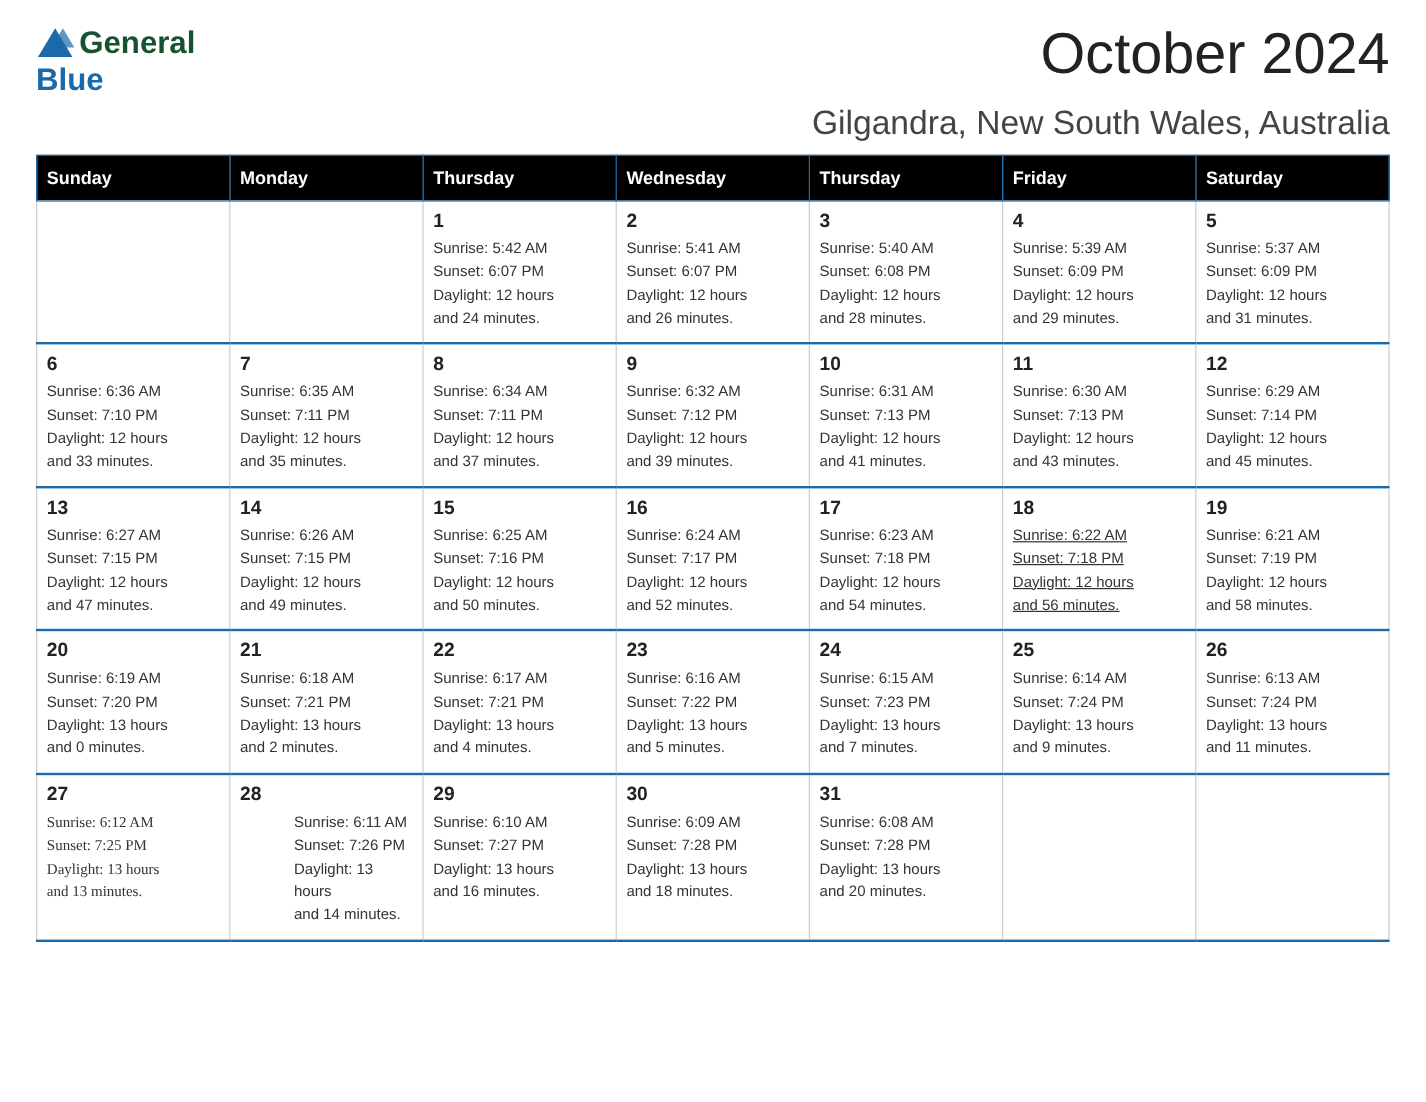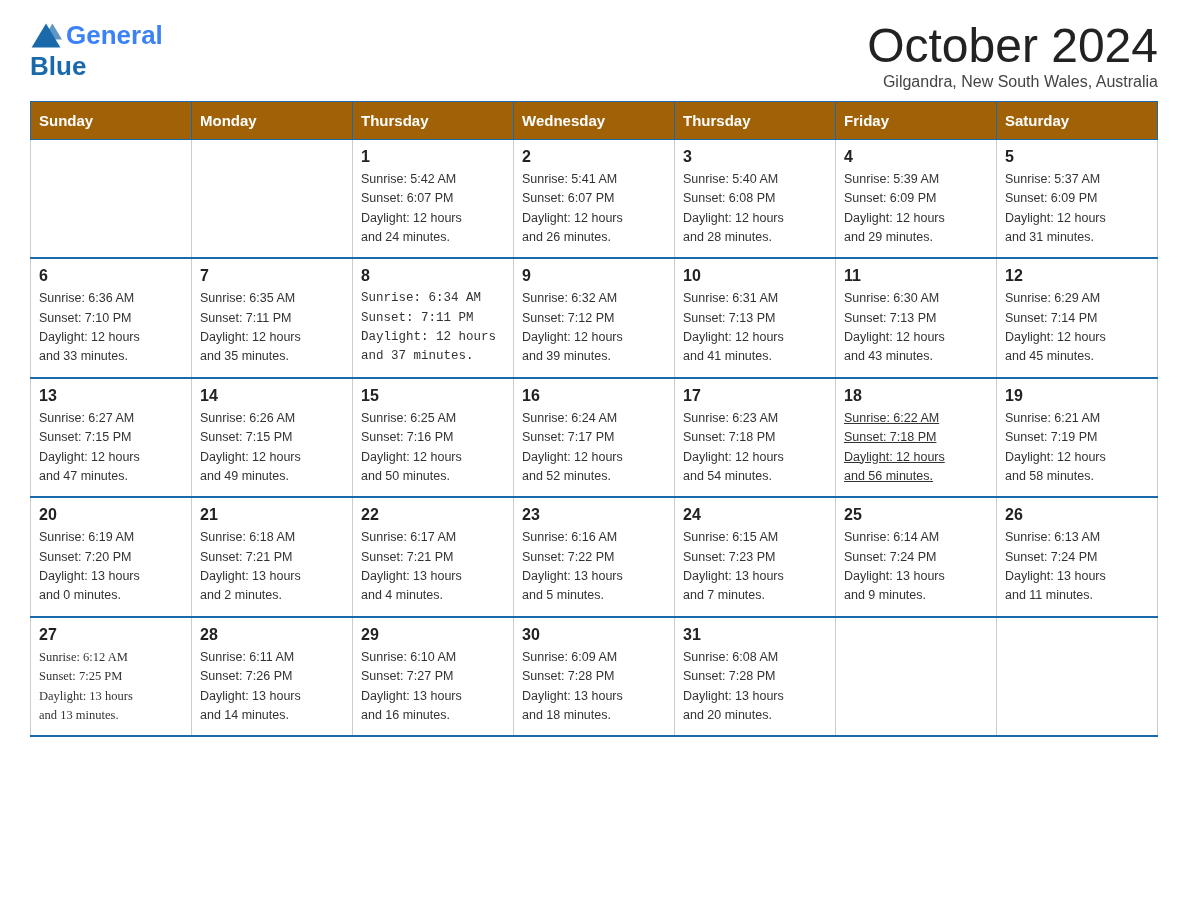--- a/index.html
+++ b/index.html
@@ -19,31 +19,31 @@
     .header-right {
       text-align: right;
     }
     .month-title {
       font-size: 48px;
       font-weight: normal;
       color: #222;
       line-height: 1.1;
     }
     .location-title {
-      font-size: 16px;
+      font-size: 28px;
       color: #444;
-      margin-top: 0;
+      margin-top: 14px;
     }
     .calendar {
       width: 100%;
       border-collapse: collapse;
       margin-top: 10px;
     }
     .calendar th {
-      background-color: #a16207;
+      background-color: #000000;
       color: #ffffff;
       padding: 10px 8px;
       text-align: left;
       font-size: 15px;
       font-weight: bold;
       border: 1px solid #1a6aab;
     }
     .calendar td {
       border: 1px solid #ccc;
       vertical-align: top;
@@ -88,21 +88,21 @@
 </head>
 <body>
 
 <div class="header">
   <div class="logo-container">
     <div class="logo-row">
       <svg class="logo-icon" viewBox="0 0 40 35" xmlns="http://www.w3.org/2000/svg">
         <polygon points="20,2 38,32 2,32" fill="#1a6aab"></polygon>
         <polygon points="28,2 40,22 16,22" fill="#1a6aab" opacity="0.7"></polygon>
       </svg>
-      <span style="font-size:26px;font-weight:bold;color:#3b82f6;">General</span>
+      <span style="font-size:26px;font-weight:bold;color:#14532d;">General</span>
     </div>
     <div style="display:flex;align-items:center;gap:4px;">
       <span style="font-size:26px;font-weight:bold;color:#1a6aab;">Blue</span>
     </div>
   </div>
   <div class="header-right">
     <div class="month-title">October 2024</div>
     <div class="location-title">Gilgandra, New South Wales, Australia</div>
   </div>
 </div>
@@ -169,21 +169,21 @@
         </td>
         <td>
           <span class="day-number">7</span>
           <div class="day-info" style="white-space: pre-line;">Sunrise: 6:35 AM
 Sunset: 7:11 PM
 Daylight: 12 hours
 and 35 minutes.</div>
         </td>
         <td>
           <span class="day-number">8</span>
-          <div class="day-info" style="white-space: pre-line; font-family: Liberation Mono, monospace;">Sunrise: 6:34 AM
+          <div class="day-info" style="white-space: pre-line;">Sunrise: 6:34 AM
 Sunset: 7:11 PM
 Daylight: 12 hours
 and 37 minutes.</div>
         </td>
         <td>
           <span class="day-number">9</span>
           <div class="day-info" style="white-space: pre-line;">Sunrise: 6:32 AM
 Sunset: 7:12 PM
 Daylight: 12 hours
 and 39 minutes.</div>
@@ -315,21 +315,21 @@
       <tr>
         <td>
           <span class="day-number">27</span>
           <div class="day-info" style="white-space: pre-line; font-family: Liberation Serif, serif;">Sunrise: 6:12 AM
 Sunset: 7:25 PM
 Daylight: 13 hours
 and 13 minutes.</div>
         </td>
         <td>
           <span class="day-number">28</span>
-          <div class="day-info" style="white-space: pre-line;">Sunrise: 6:11 AM
+          <div class="day-info" style="white-space: pre-line; margin-left: 45px;">Sunrise: 6:11 AM
 Sunset: 7:26 PM
 Daylight: 13 hours
 and 14 minutes.</div>
         </td>
         <td>
           <span class="day-number">29</span>
           <div class="day-info" style="white-space: pre-line;">Sunrise: 6:10 AM
 Sunset: 7:27 PM
 Daylight: 13 hours
 and 16 minutes.</div>

